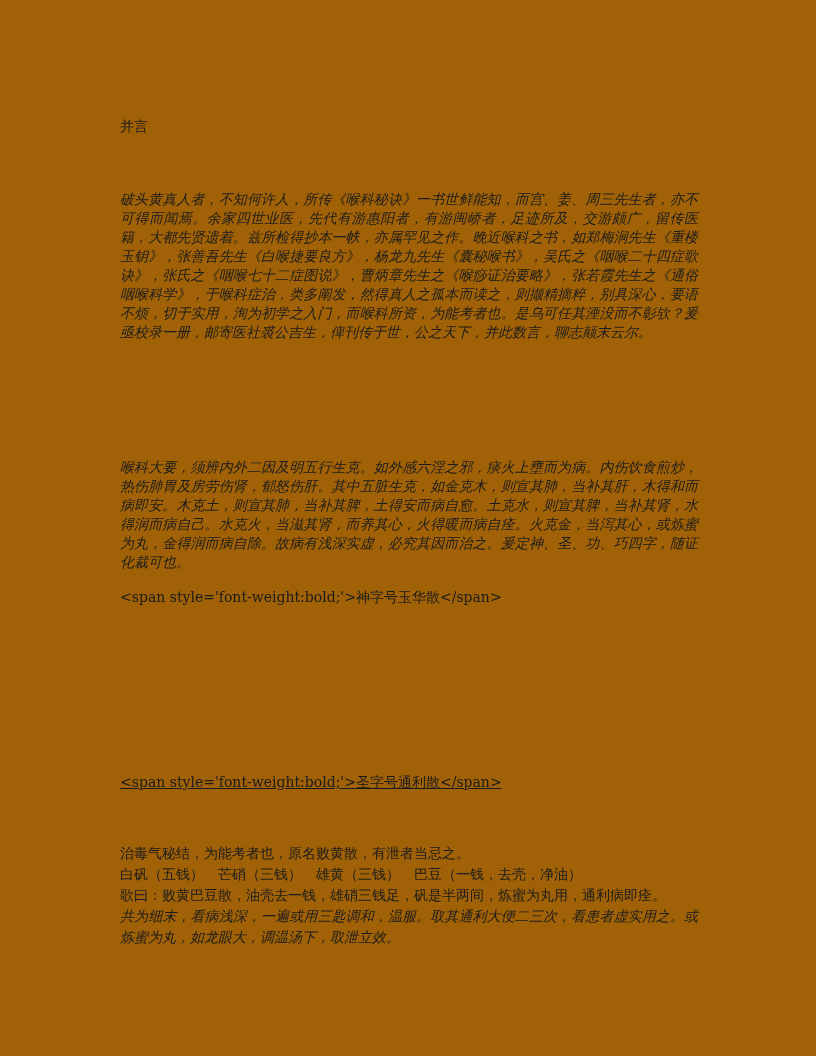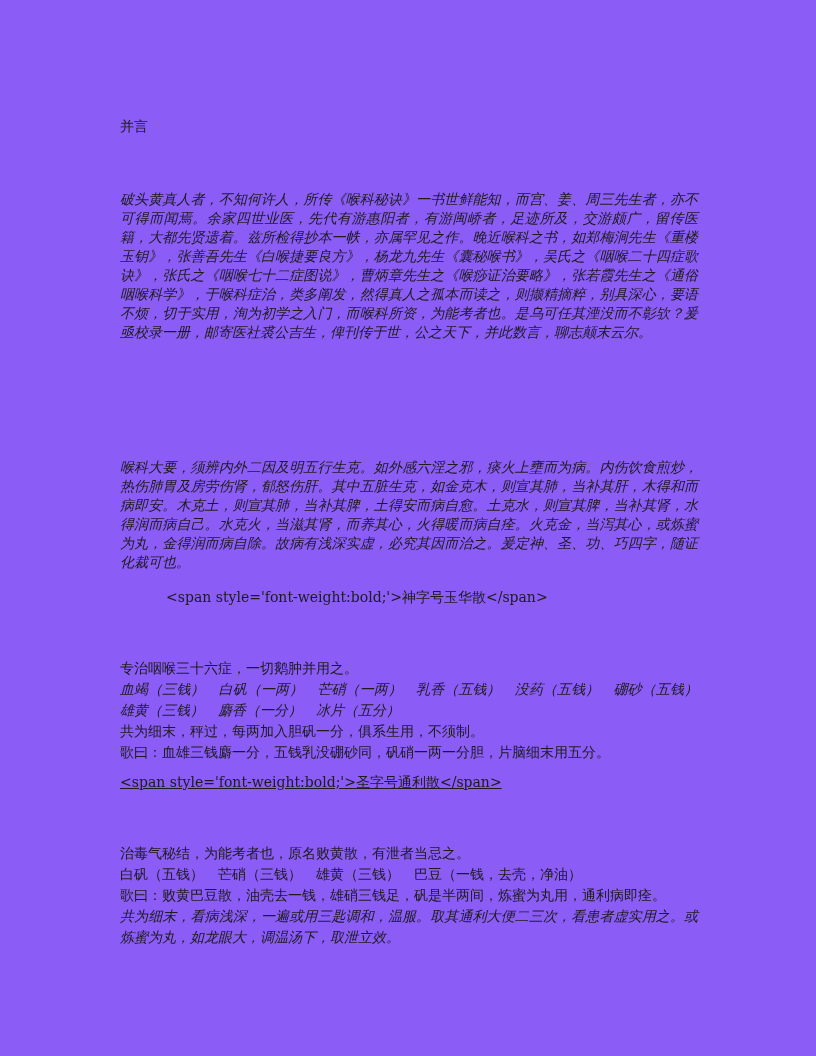--- a/index.html
+++ b/index.html
@@ -26,46 +26,40 @@
   .single { white-space: normal; }
   .raw-markup { letter-spacing: 0; }
   .recipe-block { line-height: 21px; }
   .recipe-block .recipe-line { line-height: 21px; }
 
   .b-preface-title { top: 117px; }
   .b-preface-body  { top: 190px; }
   .b-signature     { top: 336px; }
   .b-volume-title  { top: 388px; }
   .b-overview      { top: 458px; }
-  .b-s1-heading    { top: 588px; margin-left: 46px; }
+  .b-s1-heading    { top: 588px; }
   .b-s1-body       { top: 658px; }
   .b-s2-heading    { top: 773px; text-decoration: underline; }
   .b-s2-body       { top: 843px; }
 </style>
 </head>
 <body>
 
-<div class="page" style="background: #8b5cf6; color: rgb(28, 28, 28);">
+<div class="page" style="background: #a16207; color: rgb(28, 28, 28);">
 
   <div class="block b-preface-title single">并言</div>
 
   <div class="block b-preface-body para">破头黄真人者，不知何许人，所传《喉科秘诀》一书世鲜能知，而宫、姜、周三先生者，亦不可得而闻焉。余家四世业医，先代有游惠阳者，有游闽峤者，足迹所及，交游颇广，留传医籍，大都先贤遗着。兹所检得抄本一帙，亦属罕见之作。晚近喉科之书，如郑梅涧先生《重楼玉钥》，张善吾先生《白喉捷要良方》，杨龙九先生《囊秘喉书》，吴氏之《咽喉二十四症歌诀》，张氏之《咽喉七十二症图说》，曹炳章先生之《喉痧证治要略》，张若霞先生之《通俗咽喉科学》，于喉科症治，类多阐发，然得真人之孤本而读之，则撷精摘粹，别具深心，要语不烦，切于实用，洵为初学之入门，而喉科所资，为能考者也。是乌可任其湮没而不彰欤？爰亟校录一册，邮寄医社裘公吉生，俾刊传于世，公之天下，并此数言，聊志颠末云尔。</div>
 
 
 
   <div class="block b-overview para">喉科大要，须辨内外二因及明五行生克。如外感六淫之邪，痰火上壅而为病。内伤饮食煎炒，热伤肺胃及房劳伤肾，郁怒伤肝。其中五脏生克，如金克木，则宣其肺，当补其肝，木得和而病即安。木克土，则宣其肺，当补其脾，土得安而病自愈。土克水，则宣其脾，当补其肾，水得润而病自己。水克火，当滋其肾，而养其心，火得暖而病自痊。火克金，当泻其心，或炼蜜为丸，金得润而病自除。故病有浅深实虚，必究其因而治之。爰定神、圣、功、巧四字，随证化裁可也。</div>
 
   <div class="block b-s1-heading single raw-markup">&lt;span style='font-weight:bold;'&gt;神字号玉华散&lt;/span&gt;</div>
 
-  <div class="block b-s1-body recipe-block">
-    <div class="recipe-line">专治咽喉三十六症，一切鹅肿并用之。</div>
-    <div class="recipe-line para">血竭（三钱）　白矾（一两）　芒硝（一两）　乳香（五钱）　没药（五钱）　硼砂（五钱）雄黄（三钱）　麝香（一分）　冰片（五分）</div>
-    <div class="recipe-line">共为细末，秤过，每两加入胆矾一分，俱系生用，不须制。</div>
-    <div class="recipe-line">歌曰：血雄三钱麝一分，五钱乳没硼砂同，矾硝一两一分胆，片脑细末用五分。</div>
-  </div>
 
   <div class="block b-s2-heading single raw-markup">&lt;span style='font-weight:bold;'&gt;圣字号通利散&lt;/span&gt;</div>
 
   <div class="block b-s2-body recipe-block">
     <div class="recipe-line">治毒气秘结，为能考者也，原名败黄散，有泄者当忌之。</div>
     <div class="recipe-line">白矾（五钱）　芒硝（三钱）　雄黄（三钱）　巴豆（一钱，去壳，净油）</div>
     <div class="recipe-line">歌曰：败黄巴豆散，油壳去一钱，雄硝三钱足，矾是半两间，炼蜜为丸用，通利病即痊。</div>
     <div class="recipe-line para">共为细末，看病浅深，一遍或用三匙调和，温服。取其通利大便二三次，看患者虚实用之。或炼蜜为丸，如龙眼大，调温汤下，取泄立效。</div>
   </div>
 

